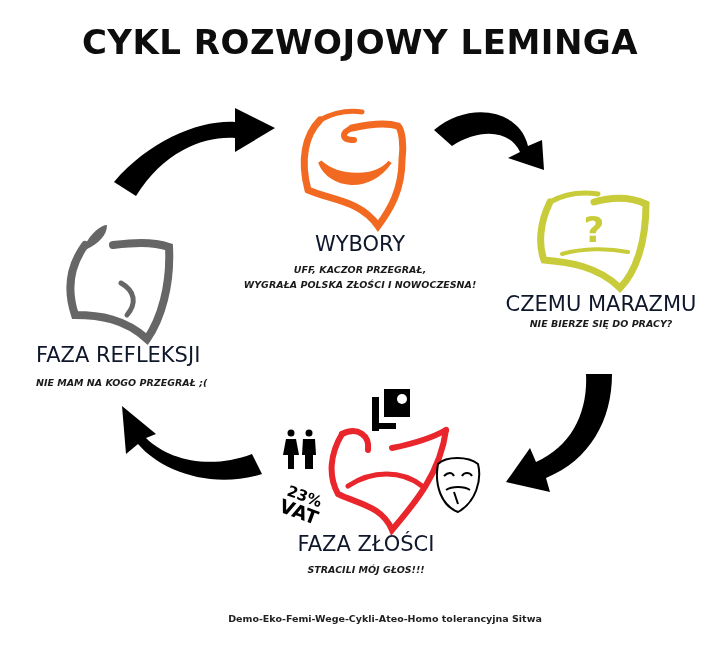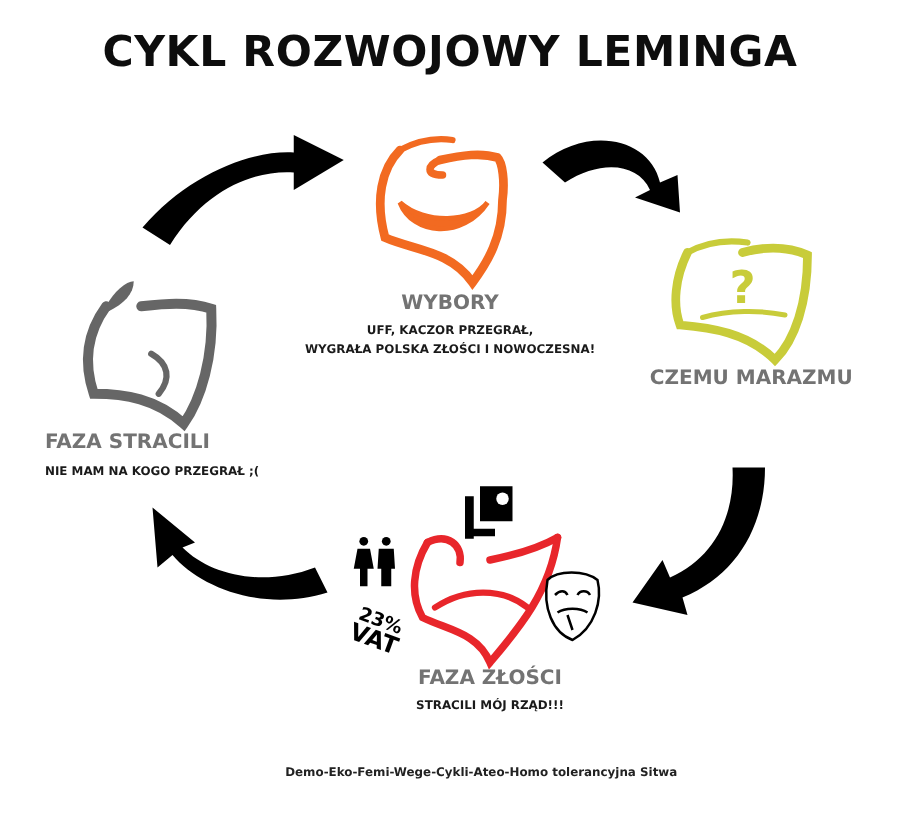--- a/index.html
+++ b/index.html
@@ -1,22 +1,22 @@
 <!DOCTYPE html>
 <html><head>
 <meta charset="utf-8">
 <style>
   html, body { margin: 0; padding: 0; background: #ffffff; }
   body { width: 720px; height: 658px; position: relative; overflow: hidden;
          font-family: "DejaVu Sans", "Liberation Sans", sans-serif; color: #111; }
   .abs { position: absolute; }
   .title { left: 0; width: 720px; top: 22px; text-align: center; font-size: 34px;
            font-weight: bold; letter-spacing: 0.5px; color: #0d0d0d; }
-  .phase-title { font-weight: bold; font-size: 16px; color: #737373; white-space: nowrap; }
-  .phase-sub { font-weight: bold; font-size: 9.5px; color: #1a1a1a; line-height: 15px; white-space: nowrap; }
+  .phase-title { font-weight: normal; font-size: 21px; color: #0f172a; white-space: nowrap; }
+  .phase-sub { font-weight: bold; font-size: 9.5px; color: #1a1a1a; line-height: 15px; white-space: nowrap; font-style: italic; }
   .center { text-align: center; }
   .footer { left: 0; width: 720px; top: 613px; text-align: center; font-size: 9.5px; font-weight: bold; color: #222; padding-left: 25px; }
   svg { position: absolute; overflow: visible; }
 </style>
 </head>
 <body>
 
 <div class="abs title">CYKL ROZWOJOWY LEMINGA</div>
 
 <svg width="720" height="658" style="left:0;top:0;pointer-events:none">
@@ -82,25 +82,26 @@
 </svg>
 
 <div class="abs center" style="left:230px;width:260px;top:232px;">
   <div class="phase-title">WYBORY</div>
   <div class="phase-sub" style="margin-top:6px">UFF, KACZOR PRZEGRAŁ,</div>
   <div class="phase-sub">WYGRAŁA POLSKA ZŁOŚCI I NOWOCZESNA!</div>
 </div>
 
 <div class="abs center" style="left:490px;width:222px;top:292px;">
   <div class="phase-title">CZEMU MARAZMU</div>
+  <div class="phase-sub">NIE BIERZE SIĘ DO PRACY?</div>
 </div>
 
 <div class="abs" style="left:36px;top:343px;">
-  <div class="phase-title">FAZA STRACILI</div>
+  <div class="phase-title">FAZA REFLEKSJI</div>
   <div class="phase-sub" style="margin-top:8px">NIE MAM NA KOGO PRZEGRAŁ ;(</div>
 </div>
 
-<div class="abs center" style="left:302px;width:180px;top:532px;">
+<div class="abs center" style="left:276px;width:180px;top:532px;">
   <div class="phase-title">FAZA ZŁOŚCI</div>
-  <div class="phase-sub" style="margin-top:6px">STRACILI MÓJ RZĄD!!!</div>
+  <div class="phase-sub" style="margin-top:6px">STRACILI MÓJ GŁOS!!!</div>
 </div>
 
 <div class="abs footer">Demo-Eko-Femi-Wege-Cykli-Ateo-Homo tolerancyjna Sitwa</div>
 
 </body></html>

